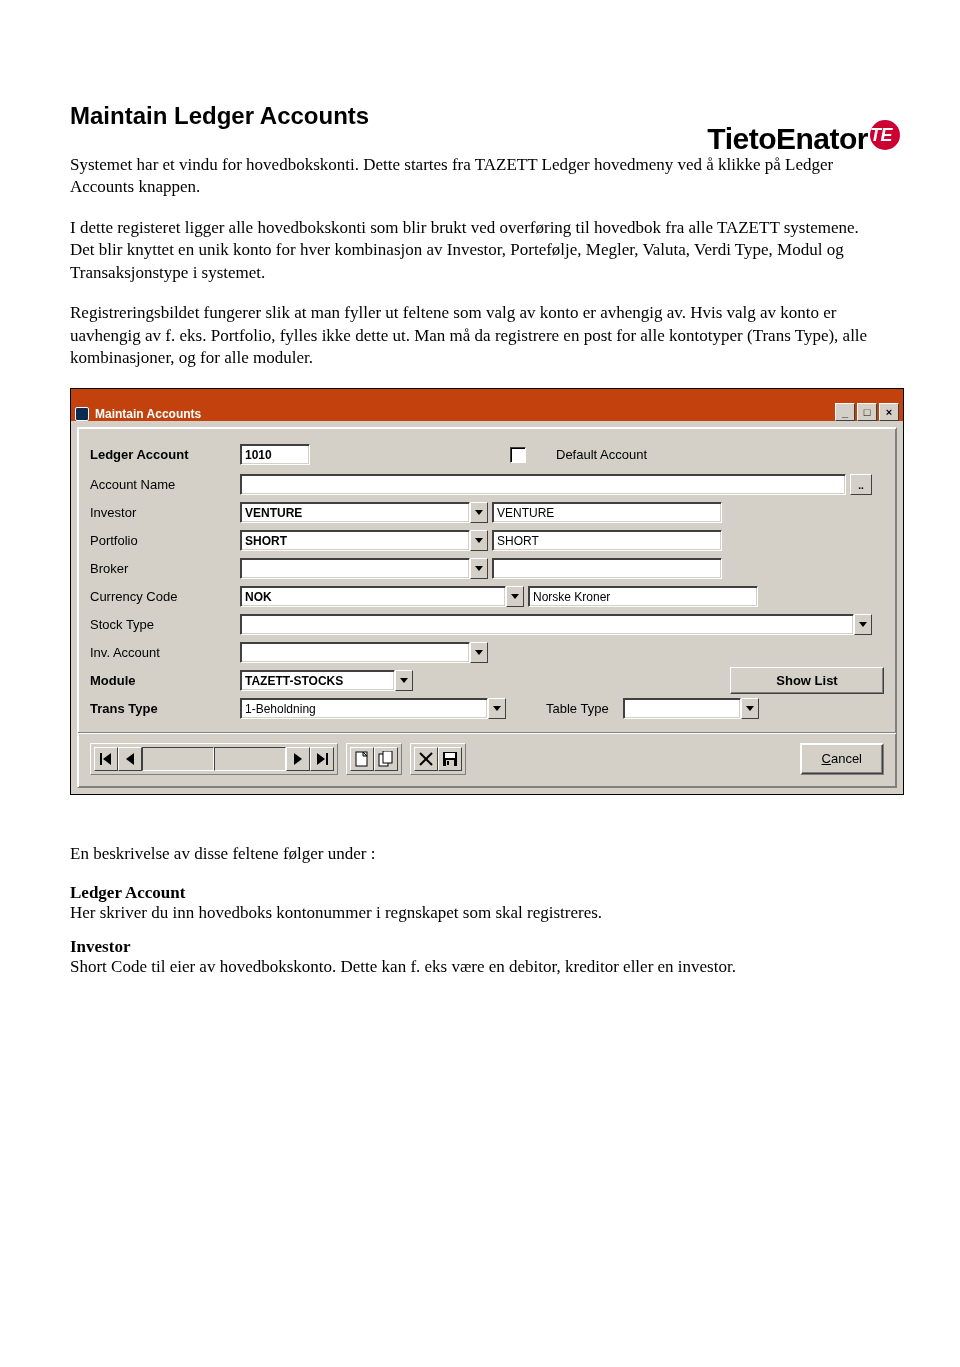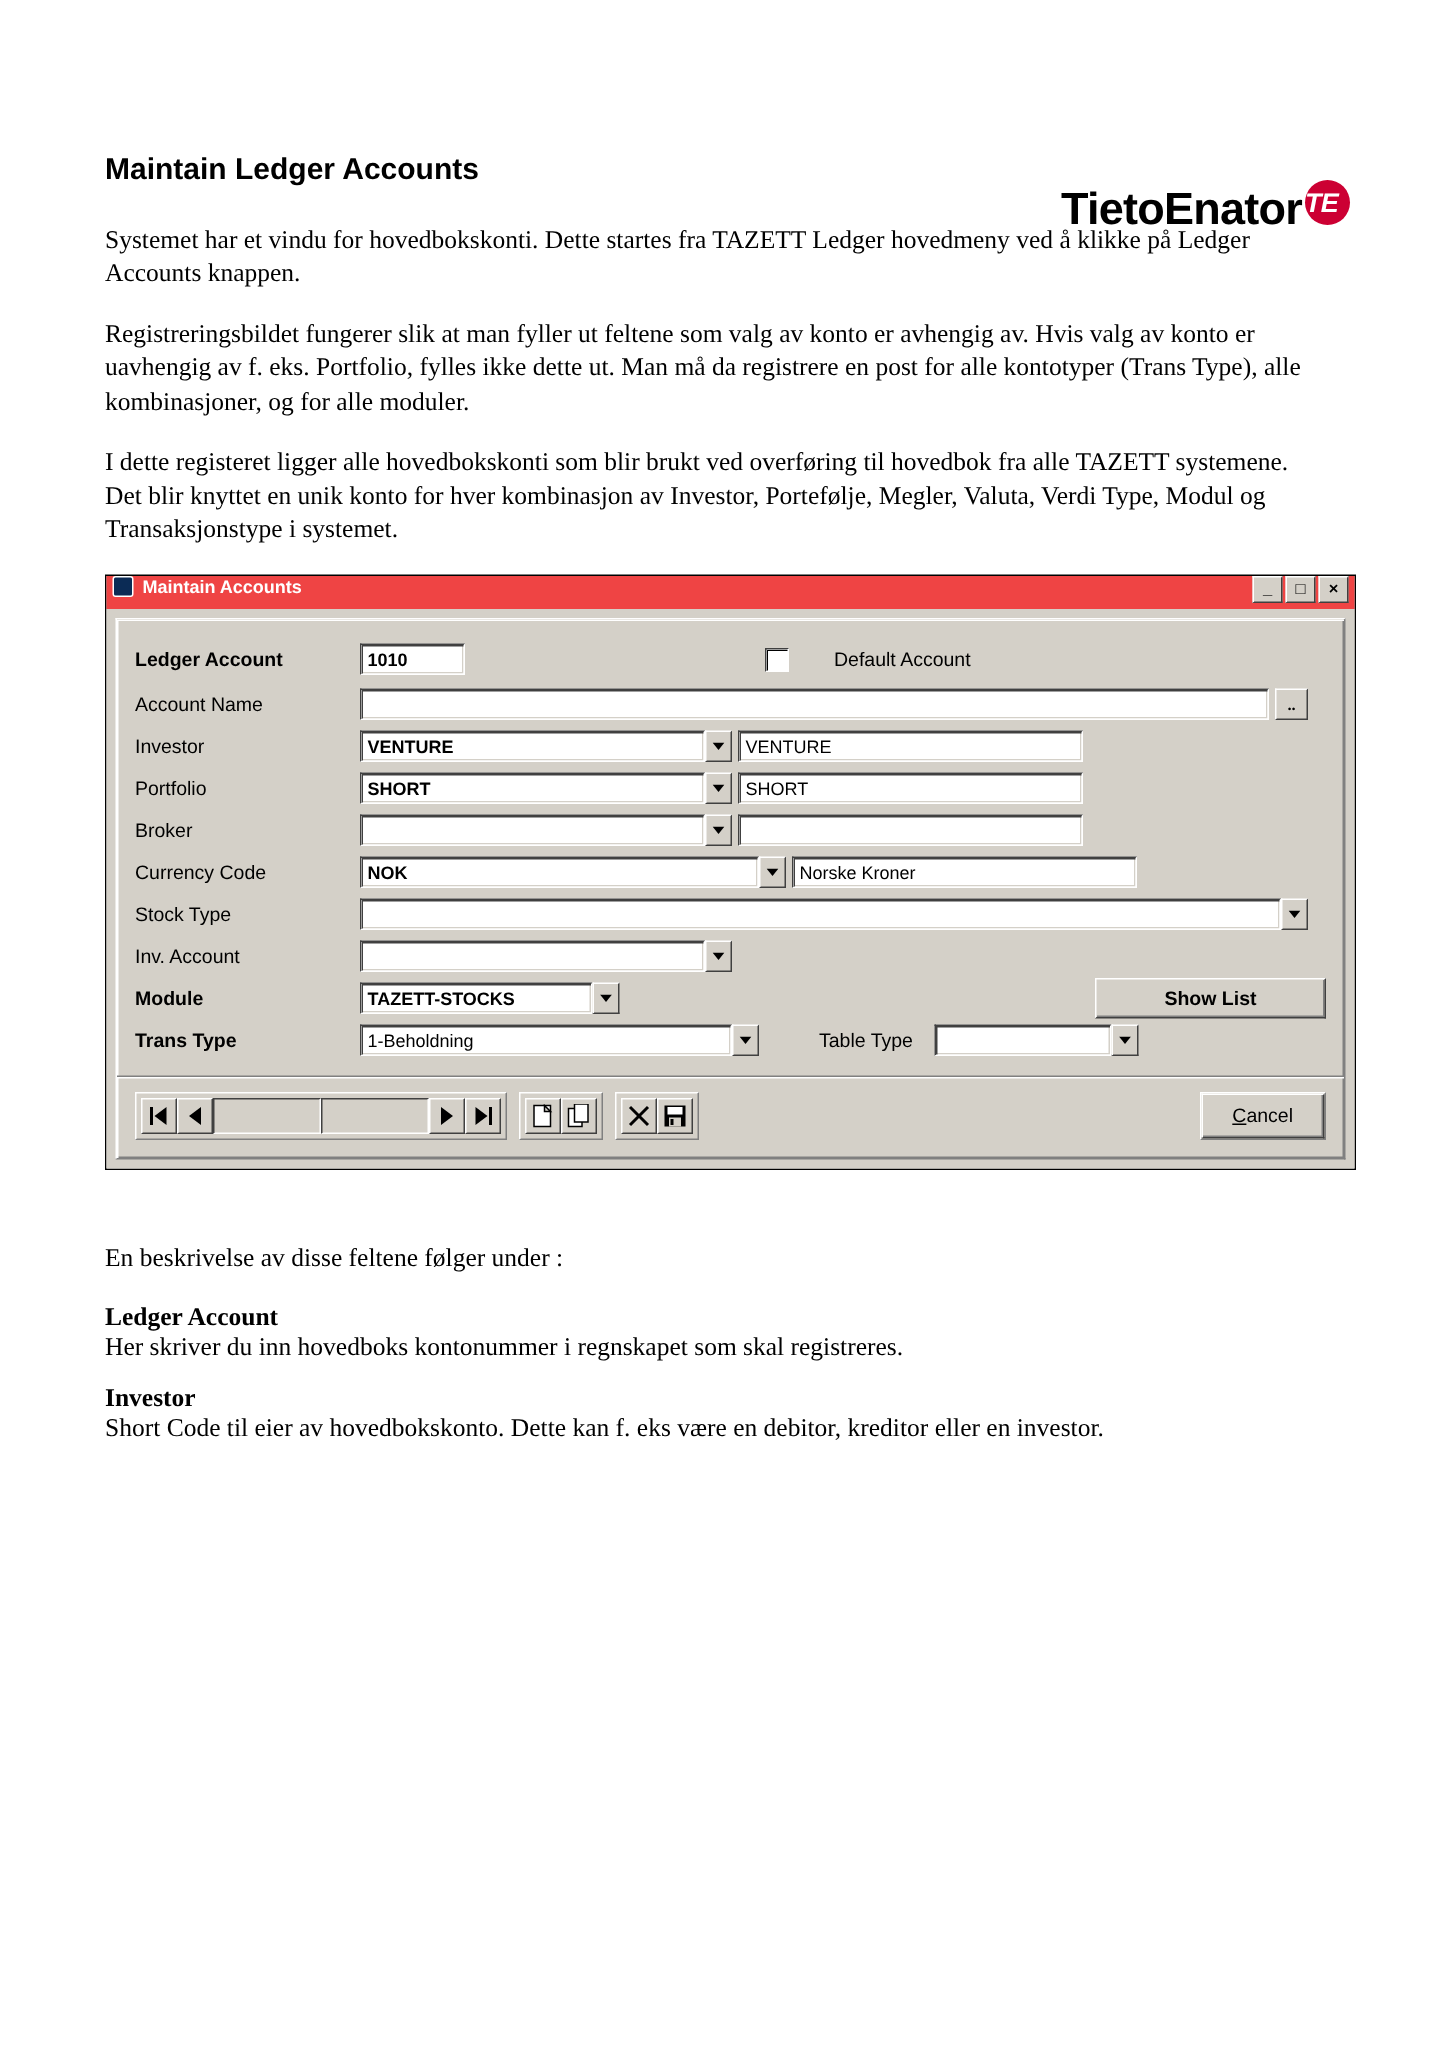--- a/index.html
+++ b/index.html
@@ -1,26 +1,26 @@
 <!DOCTYPE html>
 <html><head>
 <meta charset="utf-8">
 <style>
   html, body { margin:0; padding:0; background:#fff; font-family:"Times New Roman", Times, serif; color:#000; }
   .page { width:960px; min-height:1367px; margin:0 auto; position:relative; padding:0 70px 0 70px; box-sizing:border-box; }
   .logo { position:absolute; top:18px; right:60px; font-family:Arial, Helvetica, sans-serif; font-size:30px; font-weight:900; color:#000; letter-spacing:-0.5px; }
   .logo-badge { display:inline-block; width:30px; height:30px; border-radius:50%; background:#cc0033; color:#fff; font-style:italic; font-weight:900; font-size:18px; line-height:30px; vertical-align:8px; margin-left:2px; }
-  h1.title { font-family:Arial, Helvetica, sans-serif; font-size:20px; font-weight:700; margin:102px 0 24px 0; }
+  h1.title { font-family:Arial, Helvetica, sans-serif; font-size:24px; font-weight:700; margin:102px 0 24px 0; }
   p.body { font-family:"Times New Roman", Times, serif; font-size:17px; line-height:1.32; margin:0 0 18px 0; max-width:820px; }
   p.field-label { font-family:"Times New Roman", Times, serif; font-weight:700; font-size:17px; margin:14px 0 0 0; }
   p.field-text { font-family:"Times New Roman", Times, serif; font-size:17px; margin:0 0 0 0; max-width:820px; }
 
   
   .window { width:832px; margin:8px 0 48px 0; font-family:Tahoma, Arial, sans-serif; font-size:12px; border:1px solid #000; }
-  .titlebar { background:#ef4444; color:#fff; height:22px; display:flex; align-items:flex-start; padding:0 4px; }
+  .titlebar { background:#c2410c; color:#fff; height:32px; display:flex; align-items:flex-end; padding:0 4px; }
   .titlebar .win-icon { width:14px; height:14px; margin-right:6px; background:#0b2b55; border:1px solid #fff; border-radius:2px; box-sizing:border-box; display:inline-block; }
   .titlebar .win-title { font-family:Tahoma, Arial, sans-serif; font-size:12px; font-weight:700; flex:1; }
   .titlebar .win-btns { display:flex; gap:2px; }
   .wbtn { width:18px; height:16px; background:#d4d0c8; border:1px solid #fff; border-right-color:#404040; border-bottom-color:#404040; display:flex; align-items:center; justify-content:center; font-weight:700; font-family:Arial; font-size:11px; color:#000; }
 
   .client { background:#d4d0c8; padding:6px; }
   .panel { border:1px solid #808080; border-top-color:#fff; border-left-color:#fff; box-shadow:inset 1px 1px 0 #fff, inset -1px -1px 0 #808080; padding:14px 12px 12px 12px; }
   .sep { height:1px; background:#808080; box-shadow:0 1px 0 #fff; margin:10px -12px; }
 
   .form-row { display:flex; align-items:center; height:26px; }
@@ -50,25 +50,25 @@
 
 <div class="page">
 
   <div class="logo">
     <span>TietoEnator</span><span class="logo-badge">TE</span>
   </div>
 
   <h1 class="title">Maintain Ledger Accounts</h1>
 
   <p class="body">Systemet har et vindu for hovedbokskonti. Dette startes fra TAZETT Ledger hovedmeny ved å klikke på Ledger Accounts knappen.</p>
-  <p class="body">Registreringsbildet fungerer slik at man fyller ut feltene som valg av konto er avhengig av. Hvis valg av konto er uavhengig av f. eks. Portfolio, fylles ikke dette ut. Man må da registrere en post for alle kontotyper (Trans Type), alle kombinasjoner, og for alle moduler.</p>
   <p class="body">
     <span>I dette registeret ligger alle hovedbokskonti som blir brukt ved overføring til hovedbok fra alle TAZETT systemene.</span><br>
     <span>Det blir knyttet en unik konto for hver kombinasjon av Investor, Portefølje, Megler, Valuta, Verdi Type, Modul og Transaksjonstype i systemet.</span>
   </p>
+  <p class="body">Registreringsbildet fungerer slik at man fyller ut feltene som valg av konto er avhengig av. Hvis valg av konto er uavhengig av f. eks. Portfolio, fylles ikke dette ut. Man må da registrere en post for alle kontotyper (Trans Type), alle kombinasjoner, og for alle moduler.</p>
 
   <div class="window">
     <div class="titlebar">
       <span class="win-icon"></span>
       <span class="win-title">Maintain Accounts</span>
       <div class="win-btns">
         <div class="wbtn">
             <span>_</span>
           </div>
         <div class="wbtn">

